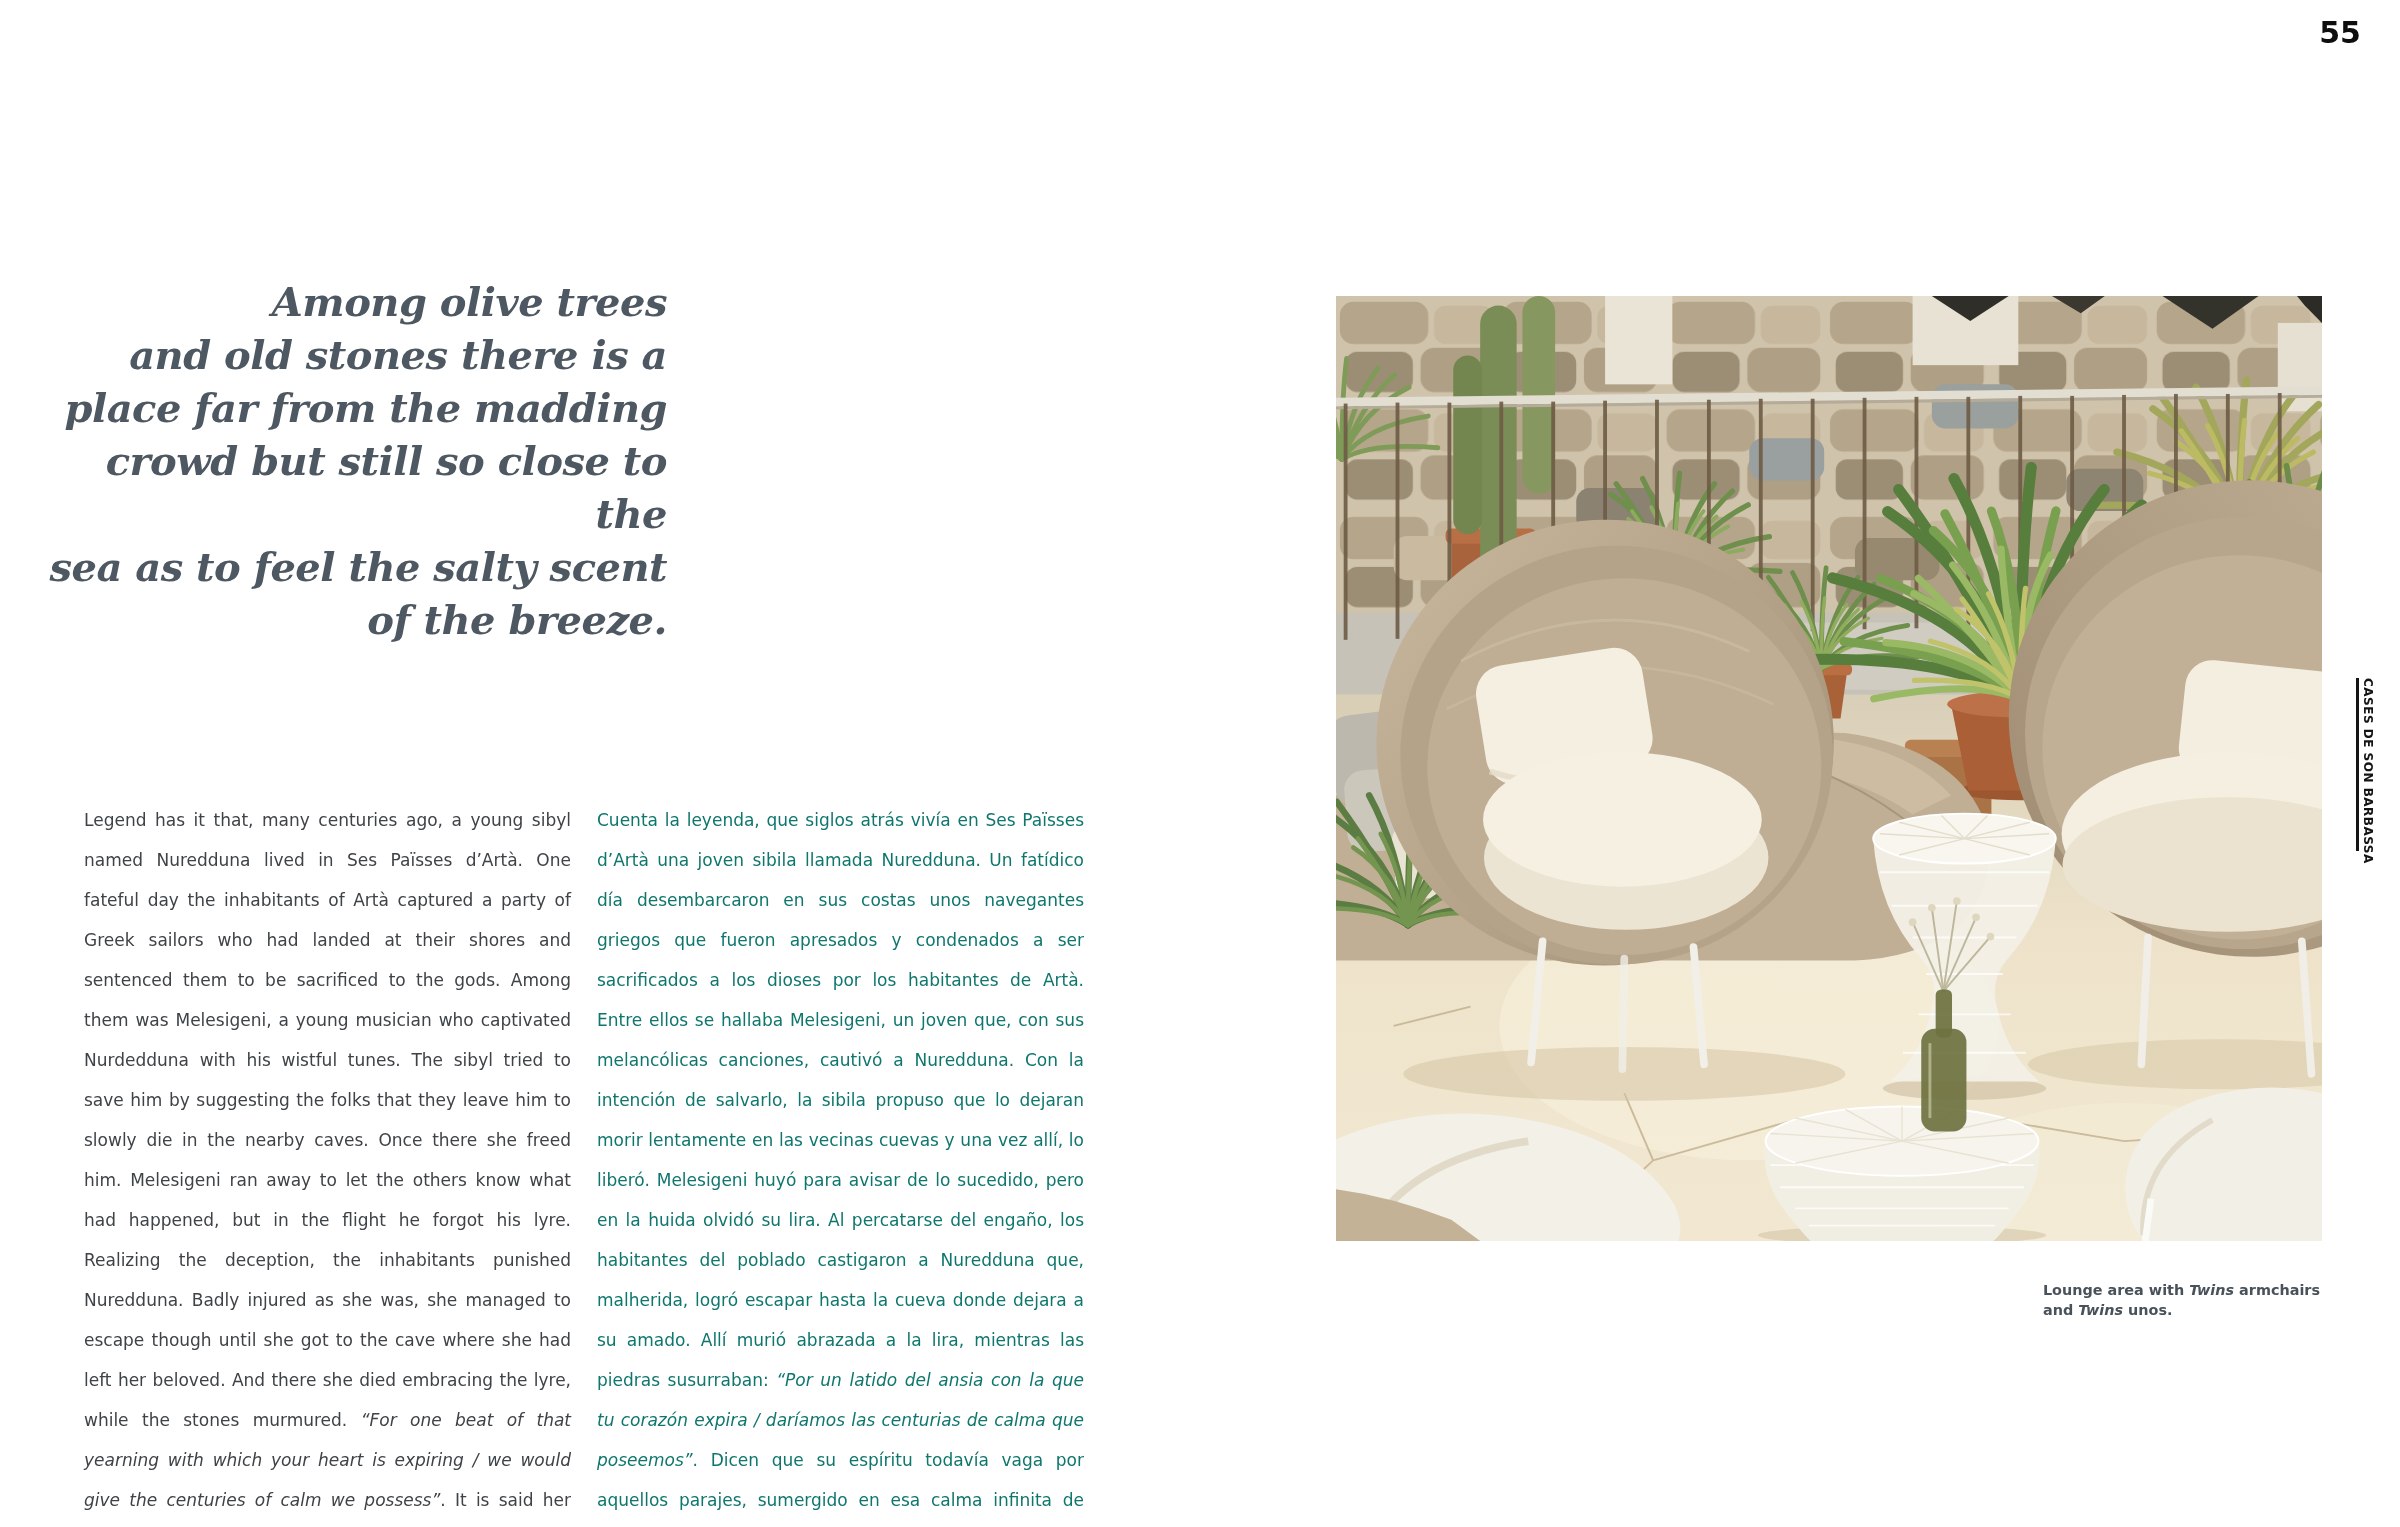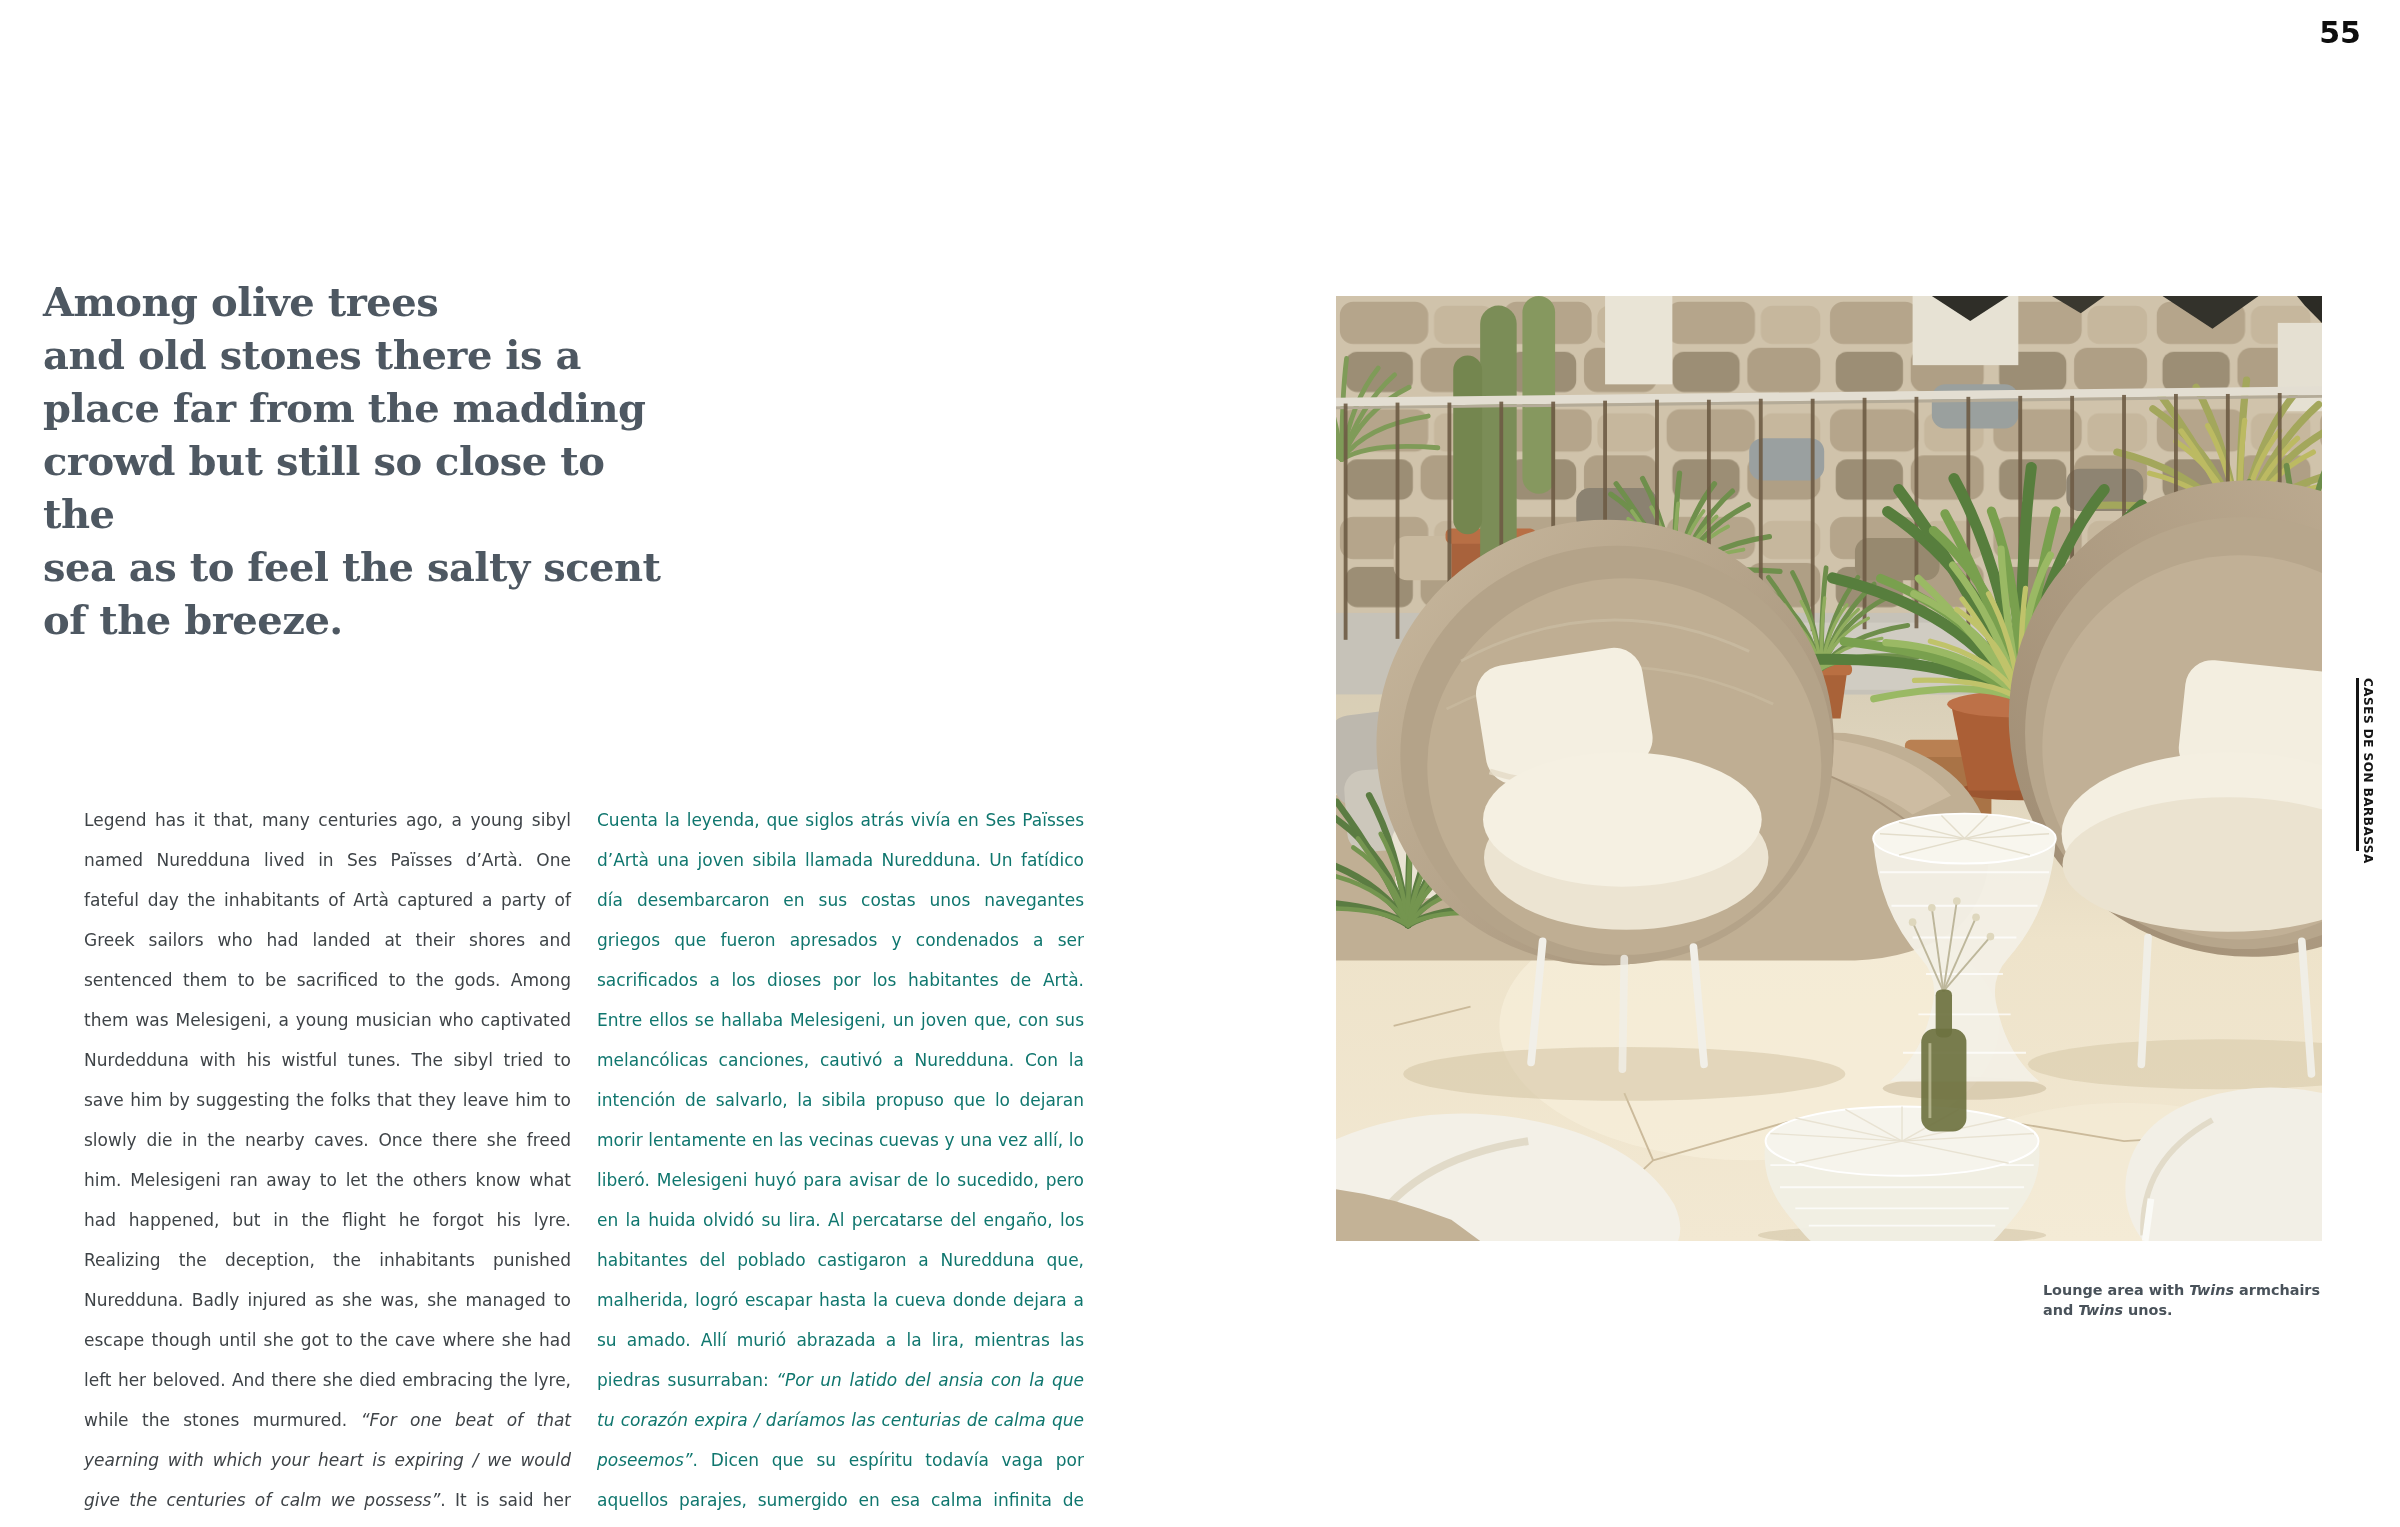--- a/index.html
+++ b/index.html
@@ -6,22 +6,22 @@
   body{
     width:2401px;height:1528px;position:relative;background:#ffffff;
     font-family:"DejaVu Sans",sans-serif;overflow:hidden;
   }
   .page-number{
     position:absolute;top:15.4px;right:40px;
     font-size:30px;font-weight:bold;color:#0e0e0e;
   }
   .headline{
     position:absolute;top:275px;left:43px;width:624px;
-    font-family:"DejaVu Serif",serif;
-    font-weight:bold;
+    text-align:right;font-family:"DejaVu Serif",serif;
+    font-style:italic;font-weight:bold;
     font-size:40px;line-height:53px;letter-spacing:-0.5px;
     color:#4e5862;white-space:pre-line;
   }
   .columns{
     position:absolute;top:800px;left:84px;width:1000px;
     display:flex;gap:26px;
   }
   .col{width:487px;font-size:17px;line-height:40px;text-align:justify;}
   .col.en{color:#3e4347;}
   .col.es{color:#0f766e;}

